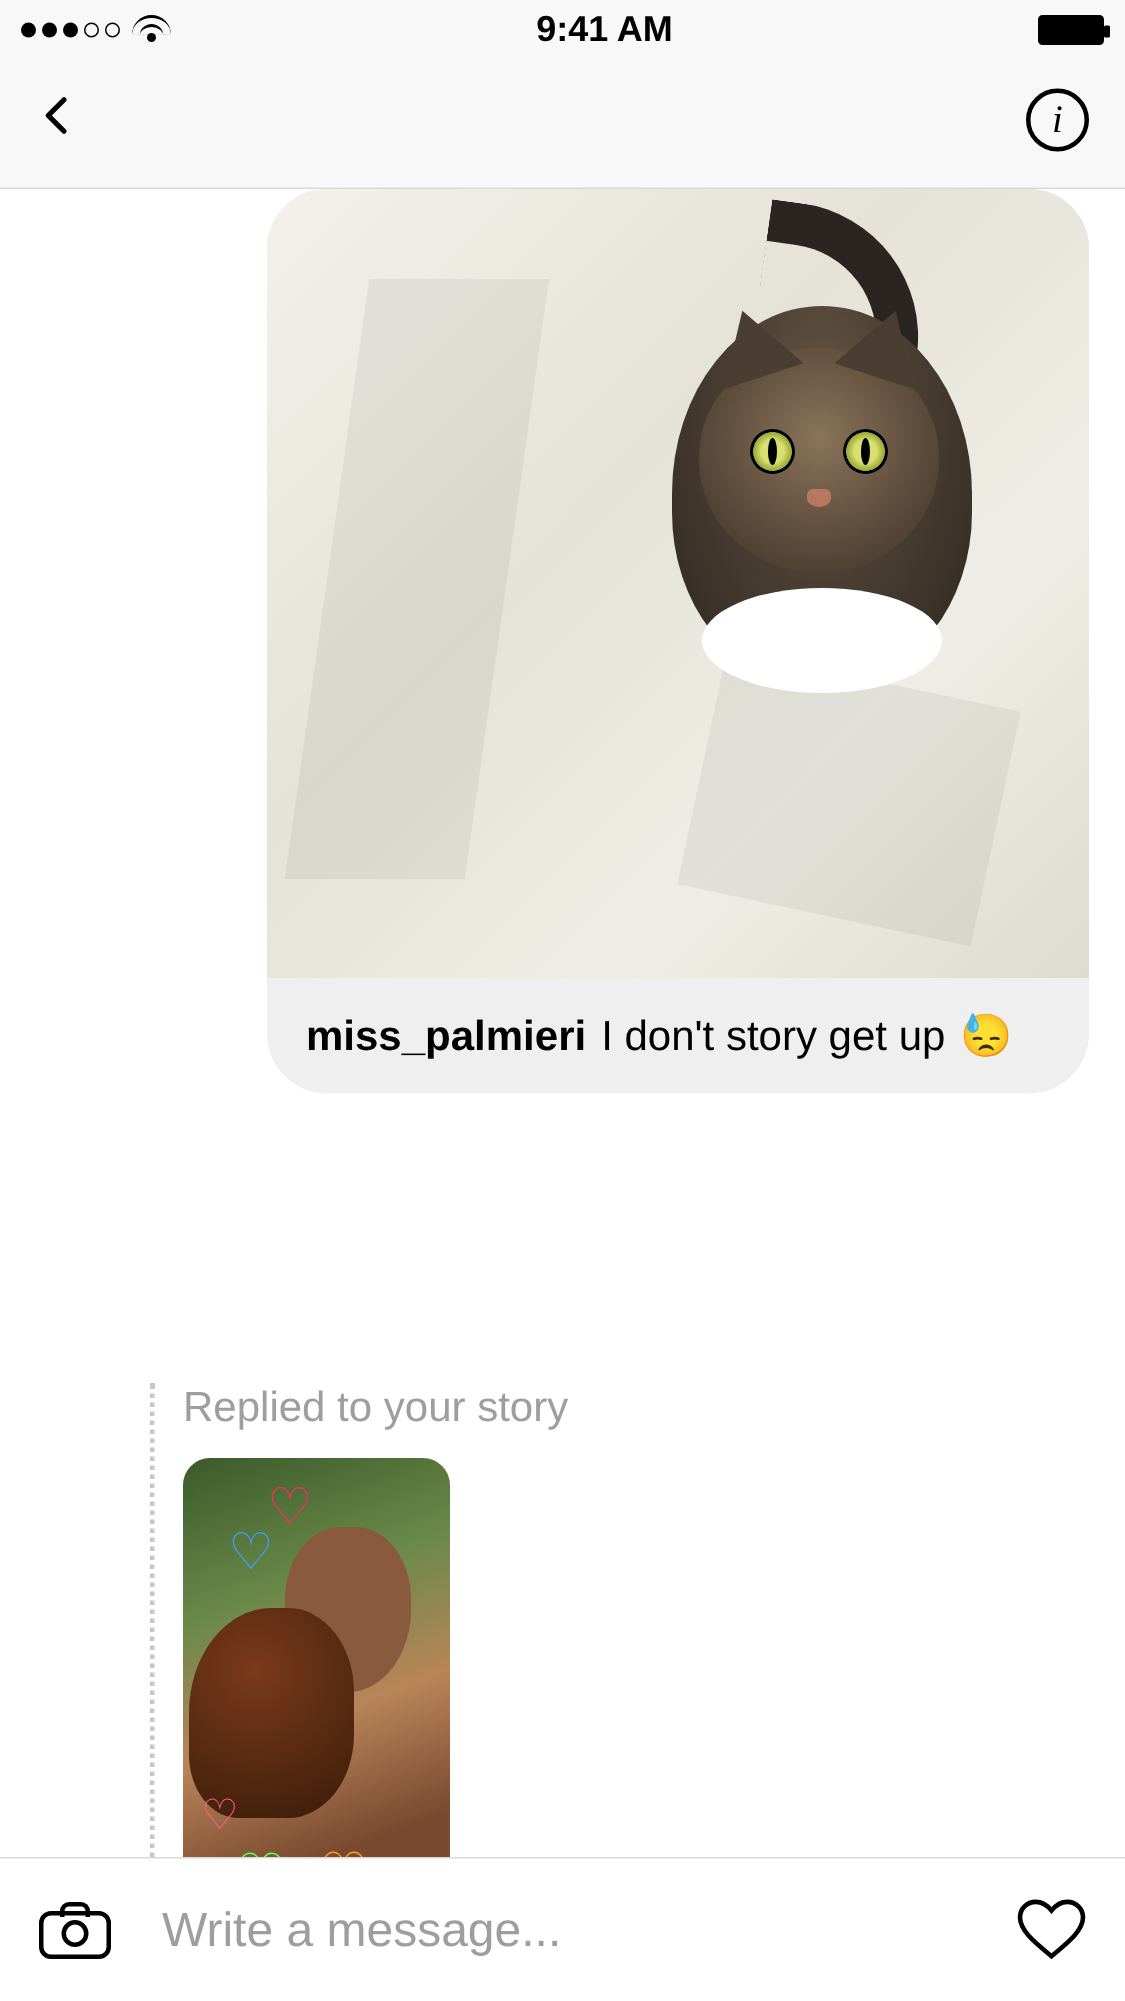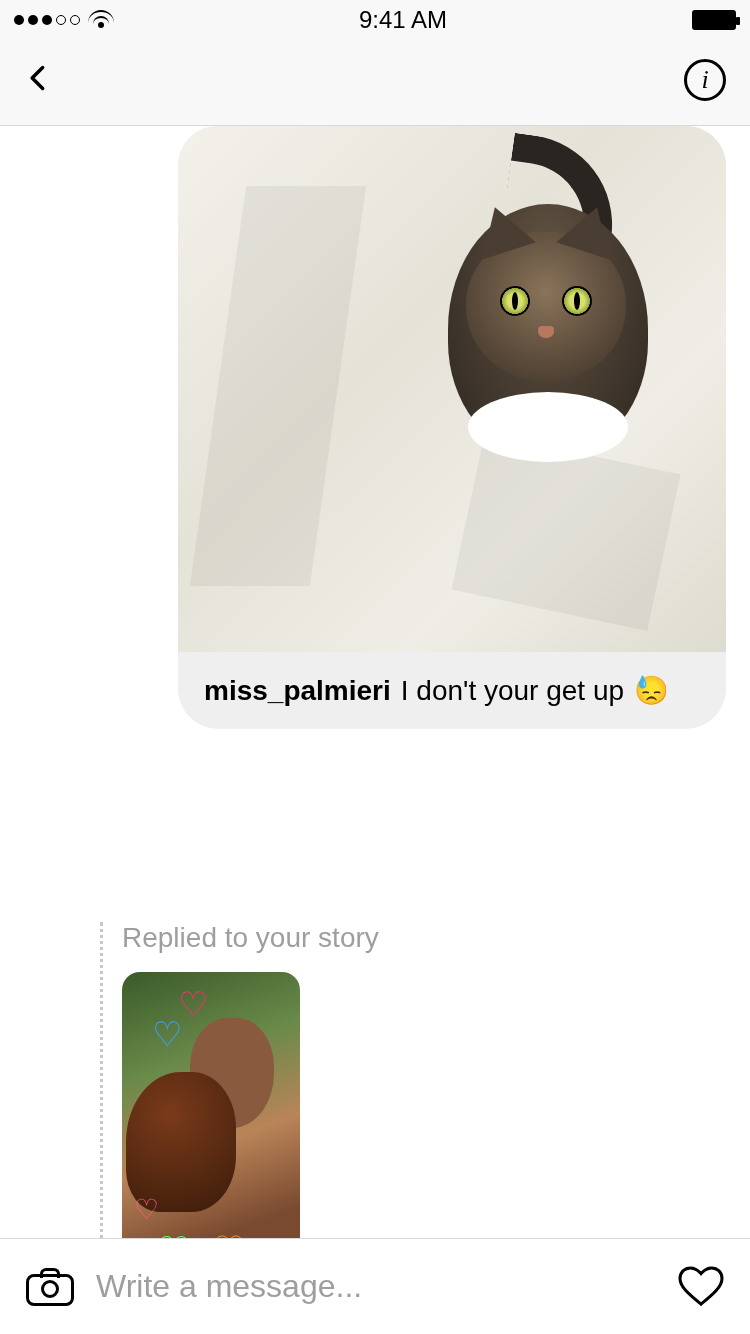--- a/index.html
+++ b/index.html
@@ -1,18 +1,18 @@
 <!DOCTYPE html>
 <html><head>
 <meta charset="utf-8">
 <style>
   * { box-sizing: border-box; margin: 0; padding: 0; }
   html, body { width: 750px; height: 1334px; font-family: -apple-system, Helvetica, Arial, sans-serif; background: #fff; color: #000; overflow: hidden; }
   
-  .status-bar { height: 40px; display: flex; align-items: center; justify-content: space-between; padding: 16px 14px; font-size: 24px; font-weight: 400; background:#f8f8f8; }
+  .status-bar { height: 40px; display: flex; align-items: center; justify-content: space-between; padding: 16px 14px; font-size: 24px; font-weight: 700; background:#f8f8f8; }
   .status-left, .status-right { display:flex; align-items:center; gap:8px; }
   .dots { display:flex; gap:4px; align-items:center; }
   .dot { width:10px; height:10px; border-radius:50%; background:#000; }
   .dot.open { background:transparent; border:1.5px solid #000; }
   .battery { width:44px; height:20px; border:2px solid #000; border-radius:3px; position:relative; }
   .battery::after { content:""; position:absolute; right:-6px; top:5px; width:4px; height:8px; background:#000; border-radius:1px; }
   .battery-fill { background:#000; width:100%; height:100%; }
   
   .header { height: 86px; display:flex; align-items:center; justify-content:space-between; padding:0 24px 6px; background:#f8f8f8; border-bottom:1px solid #d9d9d9; }
   .header-title { font-size:34px; font-weight:600; }
@@ -48,21 +48,21 @@
   .story-thumb { margin-left:22px; width:178px; height:310px; border-radius:18px; background:linear-gradient(160deg,#3a5a2a 0%, #6a8a4a 30%, #b98458 55%, #7a4a30 80%); position:relative; overflow:hidden; }
   .face { position:absolute; right:26px; top:46px; width:84px; height:110px; background:#8a5a3e; border-radius:44% 44% 50% 50%; }
   .dog { position:absolute; left:4px; top:100px; width:110px; height:140px; background:radial-gradient(circle at 40% 30%, #7a3a1a, #3a1c0a); border-radius:50% 40% 40% 30%; }
   .heart { position:absolute; font-size:34px; }
   
   .composer { position:absolute; bottom:0; left:0; right:0; height:96px; border-top:1px solid #d9d9d9; display:flex; align-items:center; padding:0 26px; gap:22px; background:#fff;}
   .cam-icon { width:48px; height:38px; position:relative;}
   .cam-icon .body{position:absolute;inset:6px 0 0 0;border:3px solid #000;border-radius:8px;}
   .cam-icon .lens{position:absolute;left:15px;top:12px;width:18px;height:18px;border:3px solid #000;border-radius:50%;}
   .cam-icon .bump{position:absolute;left:14px;top:0;width:20px;height:10px;border:3px solid #000;border-bottom:none;border-radius:6px 6px 0 0;}
-  .msg-input { flex:1; border:none; outline:none; font-size:32px; color:#000; }
+  .msg-input { flex:1; border:none; outline:none; font-size:32px; color:#000;margin-left:12px; }
   .msg-input::placeholder{color:#9e9e9e;}
   .like-icon { width:46px; height:42px; }
   .wifi{width:26px;height:20px;position:relative;}
   .wifi span{position:absolute;border:2.5px solid #000;border-bottom:none;border-left:none;border-right:none;border-radius:50% 50% 0 0 / 100% 100% 0 0; left:50%; transform:translateX(-50%);}
   .wifi .a{width:26px;height:13px;top:0;} .wifi .b{width:16px;height:8px;top:6px;} .wifi .c{width:6px;height:6px;top:12px;background:#000;border-radius:50%;border:none;}
 </style>
 </head>
 <body>
 
 <div class="status-bar">
@@ -111,21 +111,21 @@
           <div class="ear l"></div>
             <div class="ear r"></div>
           <div class="eye l"></div>
             <div class="eye r"></div>
           <div class="nose"></div>
         </div>
       </div>
     </div>
     <div class="sent-caption">
       <span class="caption-user">miss_palmieri</span>
-      <span>I don't your get up</span>
+      <span>I don't story get up</span>
       <span>😓</span>
     </div>
   </div>
 
   <div class="reply-wrap" style="height:360px;">
     <div class="dotted"></div>
     <div class="reply-label">Replied to your story</div>
     <div class="story-thumb" aria-label="selfie with dog and drawn hearts">
       <div class="face"></div>
       <div class="dog"></div>

